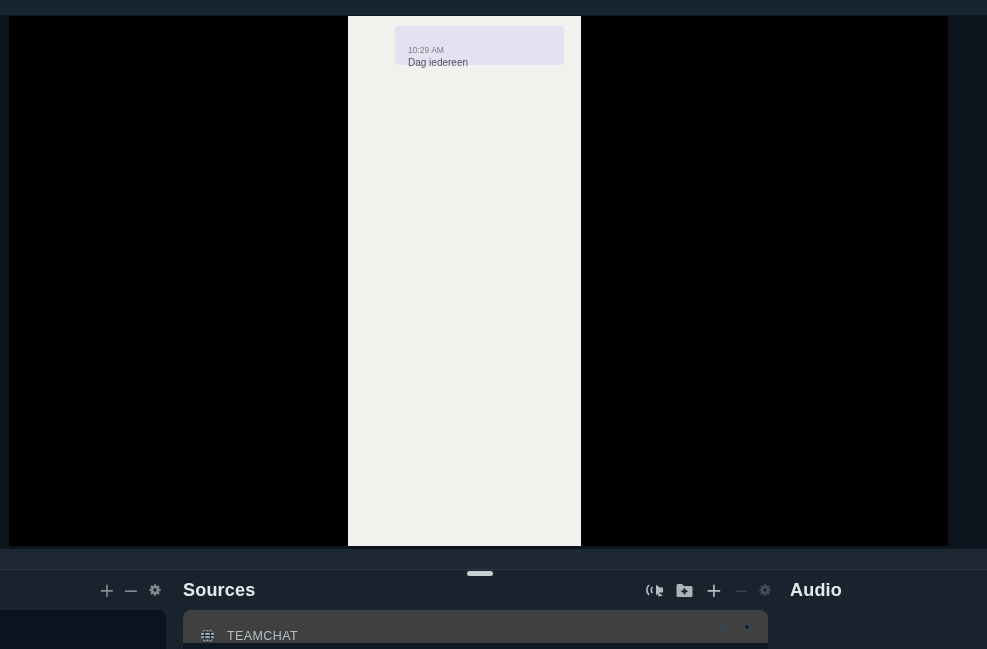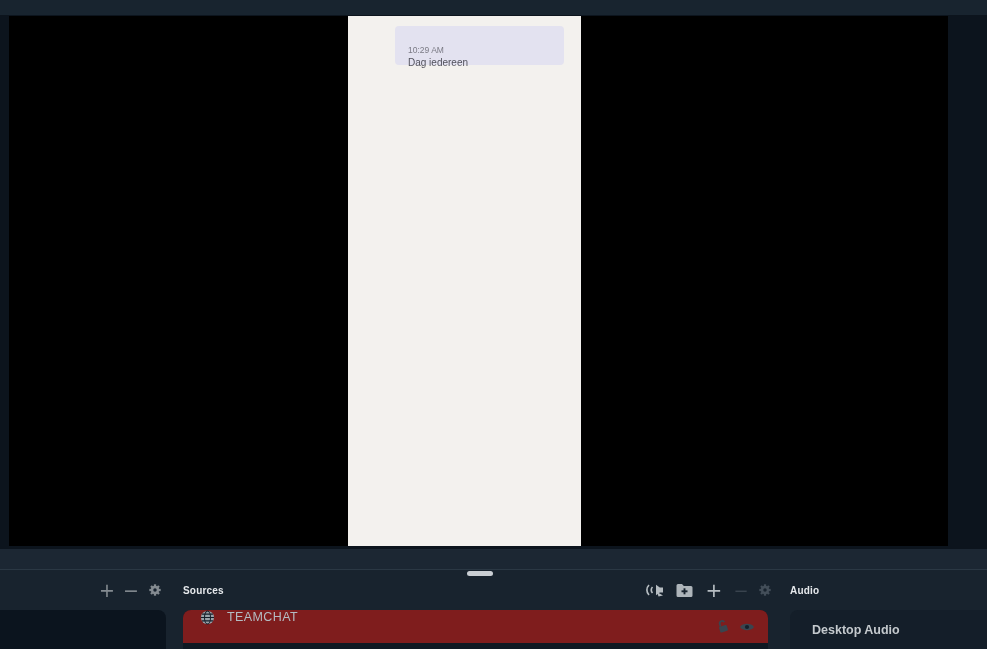--- a/index.html
+++ b/index.html
@@ -27,38 +27,38 @@
                  background:#c9ced3; border-radius:3px; }
 
   .toolbar { position:absolute; left:0; top:0; width:987px; height:40px; }
   .tb { position:absolute; top:0; height:40px; display:flex; align-items:center; justify-content:center;
         cursor:pointer; background:none; border:none; padding:0; }
   .glyph { font-family:"DejaVu Sans", sans-serif; }
   .plus-l { left:96px; width:22px; font-size:19px; color:#848b91; }
   .minus-l { left:120px; width:22px; font-size:19px; color:#848b91; }
   .gear-l { left:144px; width:22px; }
   .panel-title { position:absolute; top:0; height:40px; display:flex; align-items:center;
-                 font-size:10px; font-weight:bold; color:#e6e9ec; letter-spacing:0.2px; }
+                 font-size:18px; font-weight:bold; color:#e6e9ec; letter-spacing:0.2px; }
   .sources-title { left:183px; }
   .mixer-title { left:790px; }
   .audio-btn { left:642px; width:26px; }
   .folder-btn { left:672px; width:24px; }
   .plus-r { left:701px; width:26px; font-size:20px; color:#b5bcc1; }
   .minus-r { left:729px; width:24px; font-size:18px; color:#39434e; }
   .gear-r { left:753px; width:24px; }
 
   .scenes-panel { position:absolute; left:0; top:610px; width:166px; height:39px;
                   background:#0b141e; border-radius:0 8px 0 0; }
   .sources-panel { position:absolute; left:183px; top:610px; width:585px; height:39px;
                    background:#0f1923; border-radius:8px 8px 0 0; overflow:hidden; }
   .mixer-panel { position:absolute; left:790px; top:610px; width:197px; height:39px;
                  background:#141e29; border-radius:8px 0 0 0; overflow:hidden; }
 
-  .source-row { position:relative; width:100%; height:33px; background:#7f1d1d;
-                display:flex; align-items:flex-start; cursor:pointer; }
+  .source-row { position:relative; width:100%; height:33px; background:#404040;
+                display:flex; align-items:flex-end; cursor:pointer; }
   .source-row .globe { margin-left:17px; display:flex; }
   .source-name { margin-left:12px; font-size:12.5px; font-weight:500; color:#b4bcc2; letter-spacing:0.4px; }
   .row-icons { position:absolute; right:13px; top:0; height:33px; display:flex; align-items:center; gap:9px; }
   .row-icons .ic { display:flex; cursor:pointer; }
 
   .mixer-row { width:100%; height:39px; display:flex; align-items:center; cursor:pointer; }
   .mixer-name { margin-left:22px; font-size:12.5px; font-weight:600; color:#c4c9cd; }
 </style>
 </head>
 <body>
@@ -165,19 +165,14 @@
         <span class="ic">
           <svg width="16" height="12" viewBox="0 0 16 12">
             <path d="M1,6 C3.5,1.8 12.5,1.8 15,6 C12.5,10.2 3.5,10.2 1,6 z" fill="#39454f"></path>
             <circle cx="8" cy="6" r="2.1" fill="#141f2a"></circle>
           </svg>
         </span>
       </span>
     </div>
   </div>
 
-  <div class="mixer-panel">
-    <div class="mixer-row">
-      <span class="mixer-name">Desktop Audio</span>
-    </div>
-  </div>
 
 </div>
 
 </body></html>

